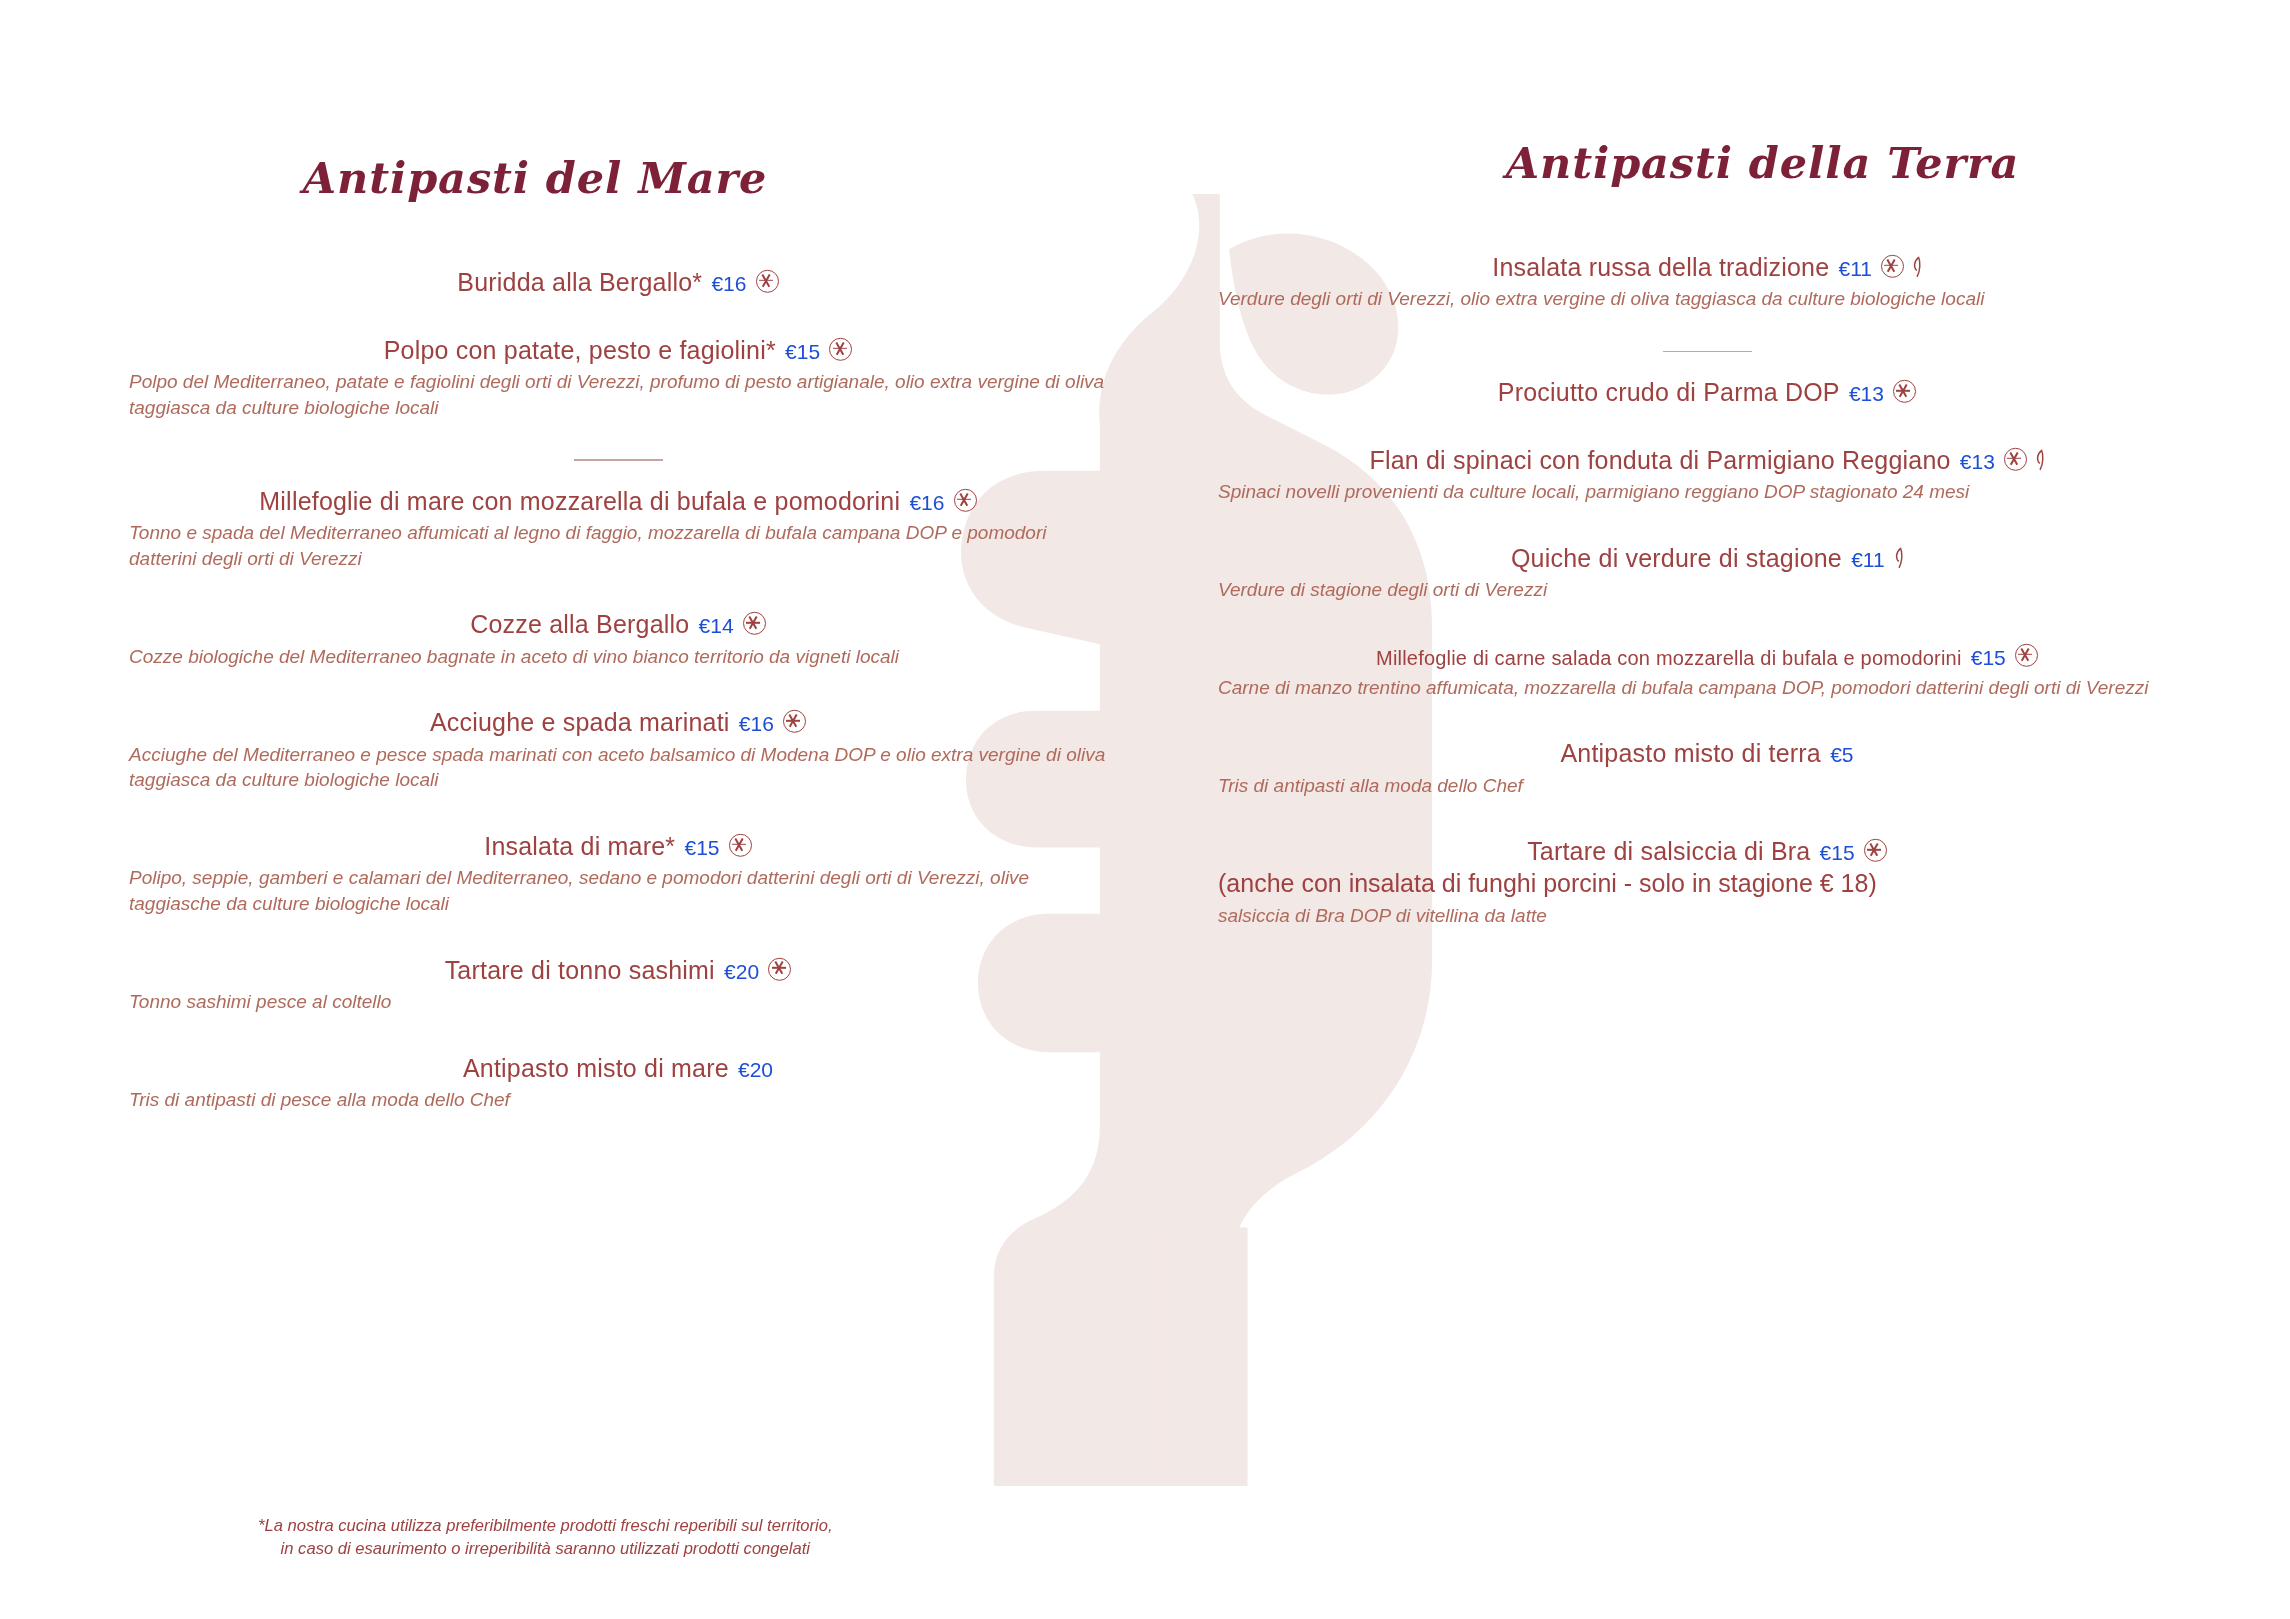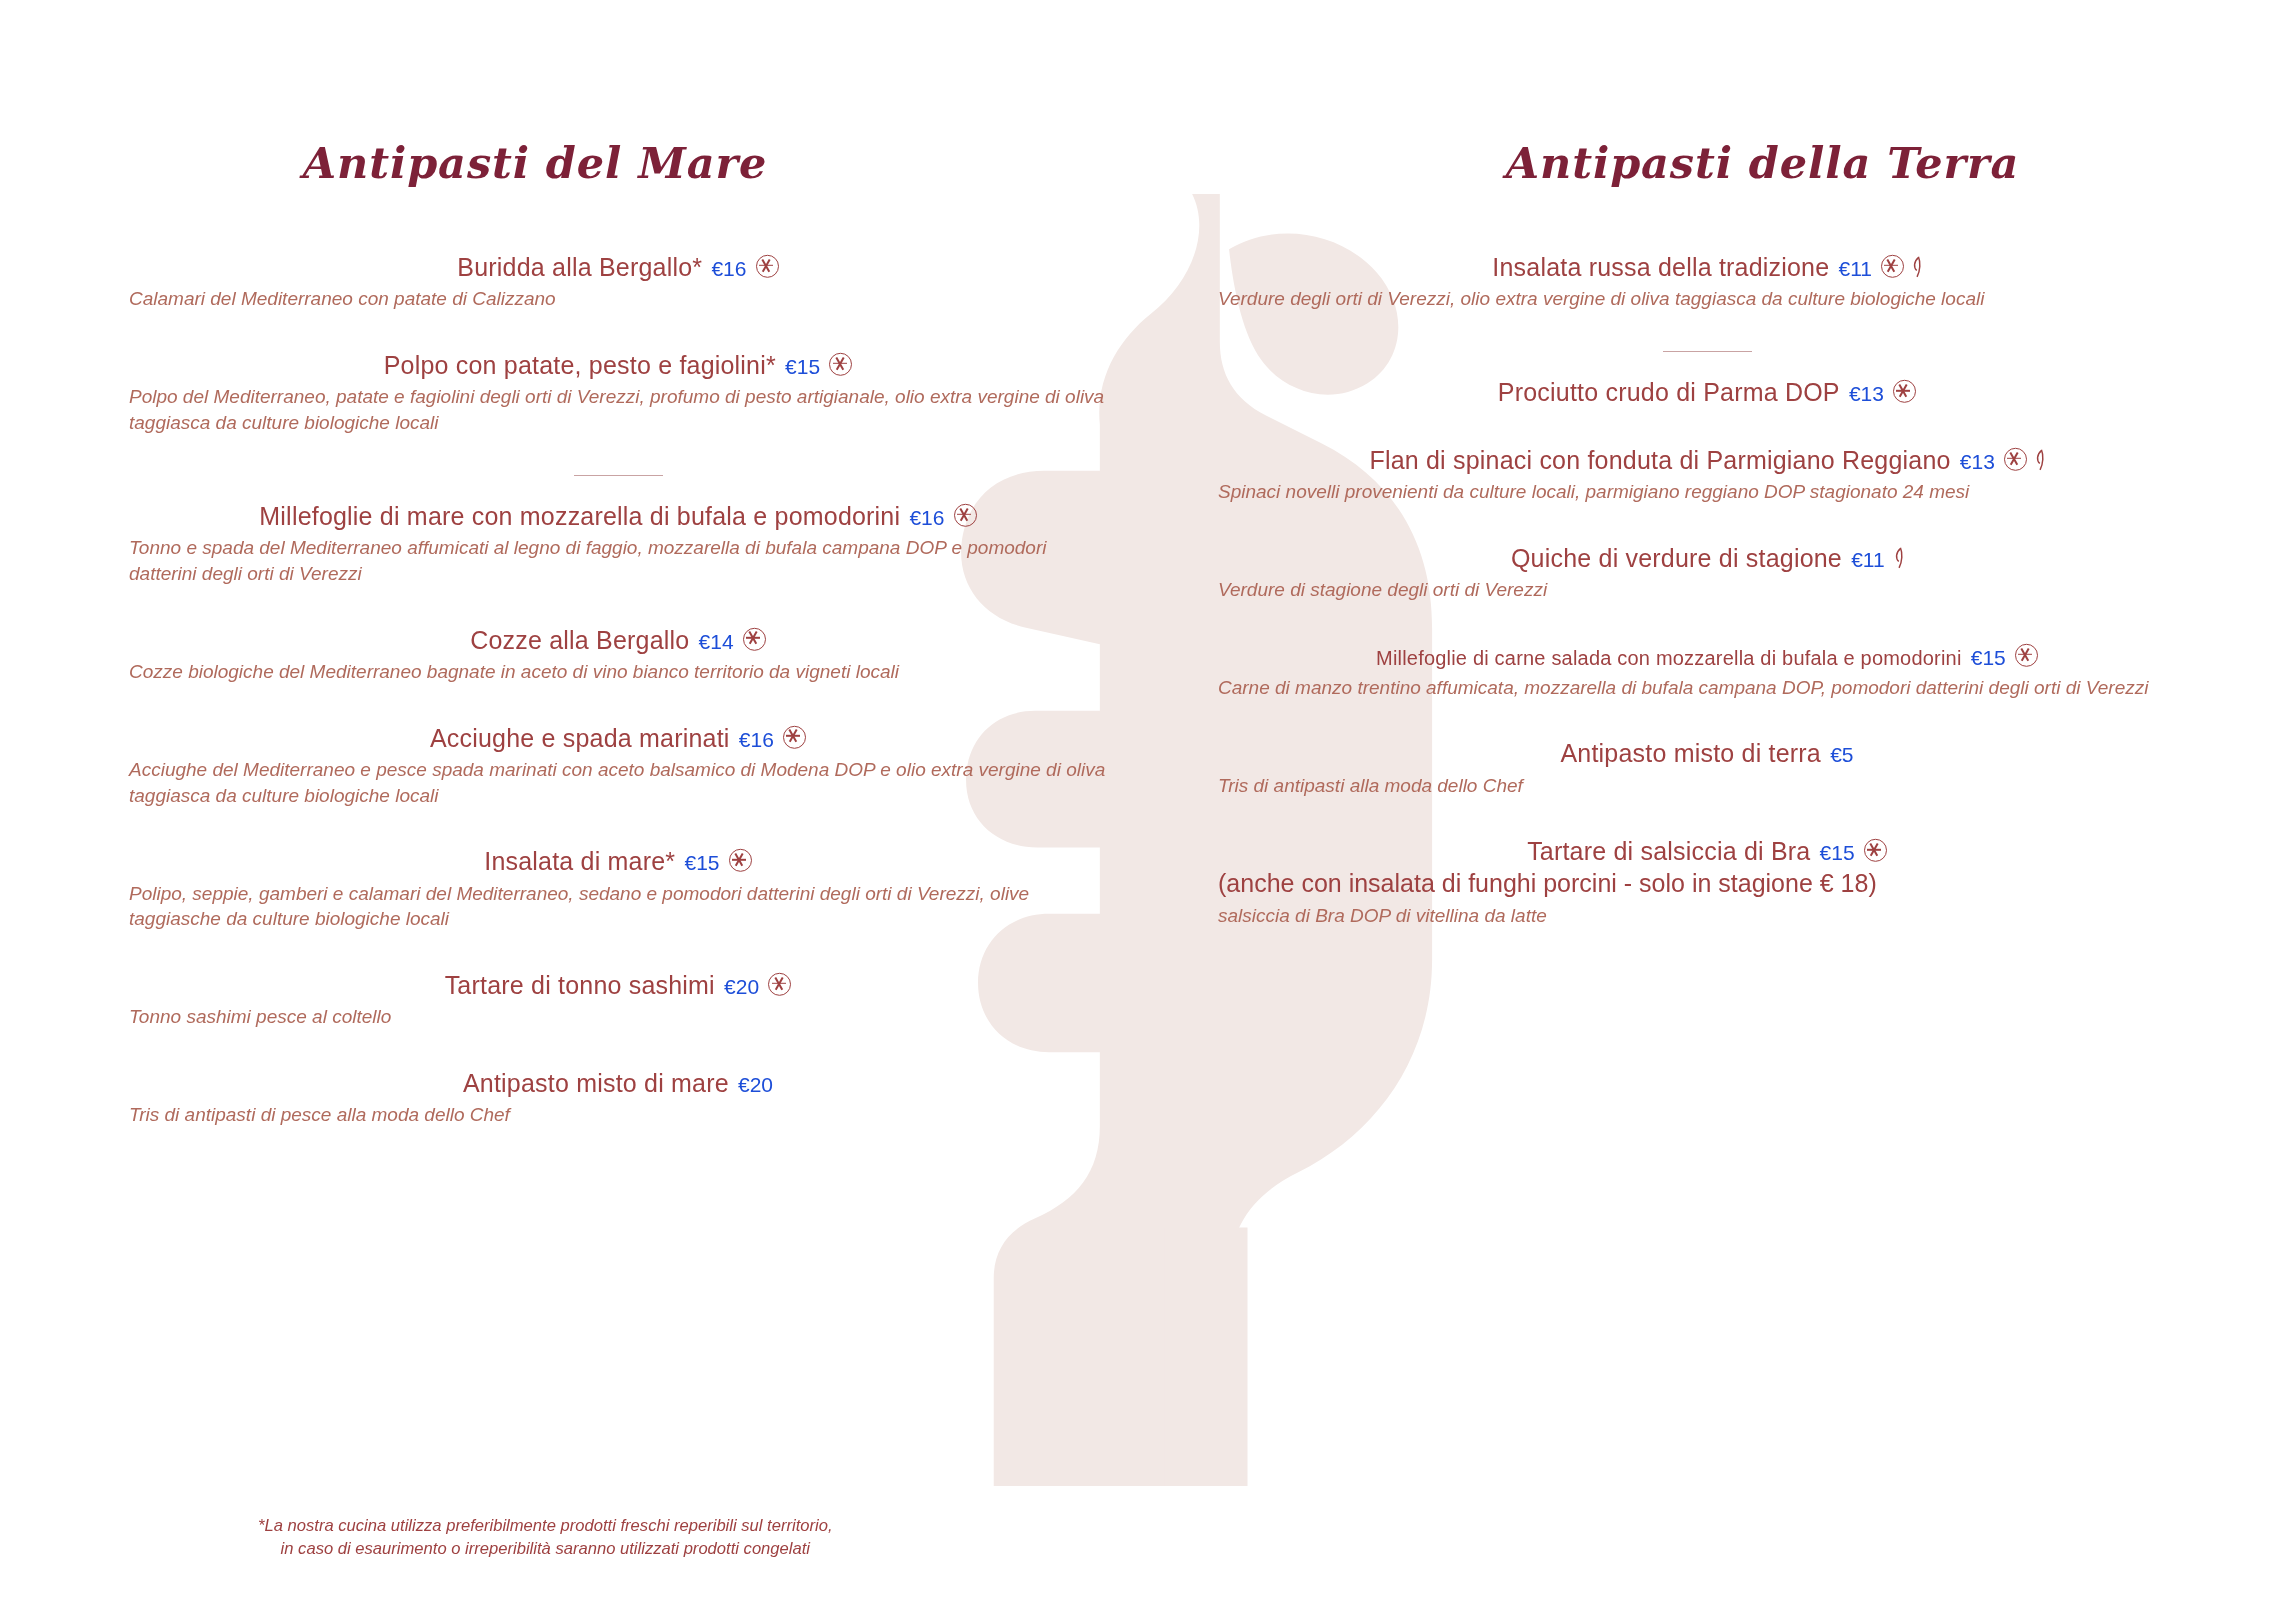--- a/index.html
+++ b/index.html
@@ -35,20 +35,21 @@
     height: 1620px;
   }
 
   .column {
     position: absolute;
     top: 138px;
   }
   .column.left {
     left: 129px;
     width: 978px;
+    margin-top: 15px;
   }
   .column.right {
     left: 1218px;
     width: 978px;
   }
 
   .section-title {
     font-family: "DejaVu Serif", serif;
     font-style: italic;
     font-weight: bold;
@@ -198,21 +199,20 @@
     <div class="item">
       <div class="name-row">
         <span class="name">Buridda alla Bergallo*</span>
         <span class="price">€16</span>
         <span class="icons">
           <span class="ico ico-frozen">
               <span class="bar"></span>
             </span>
         </span>
       </div>
-      <div class="desc">Calamari del Mediterraneo con patate di Calizzano</div>
     </div>
 
     <div class="item">
       <div class="name-row">
         <span class="name">Polpo con patate, pesto e fagiolini*</span>
         <span class="price">€15</span>
         <span class="icons">
           <span class="ico ico-frozen">
               <span class="bar"></span>
             </span>

